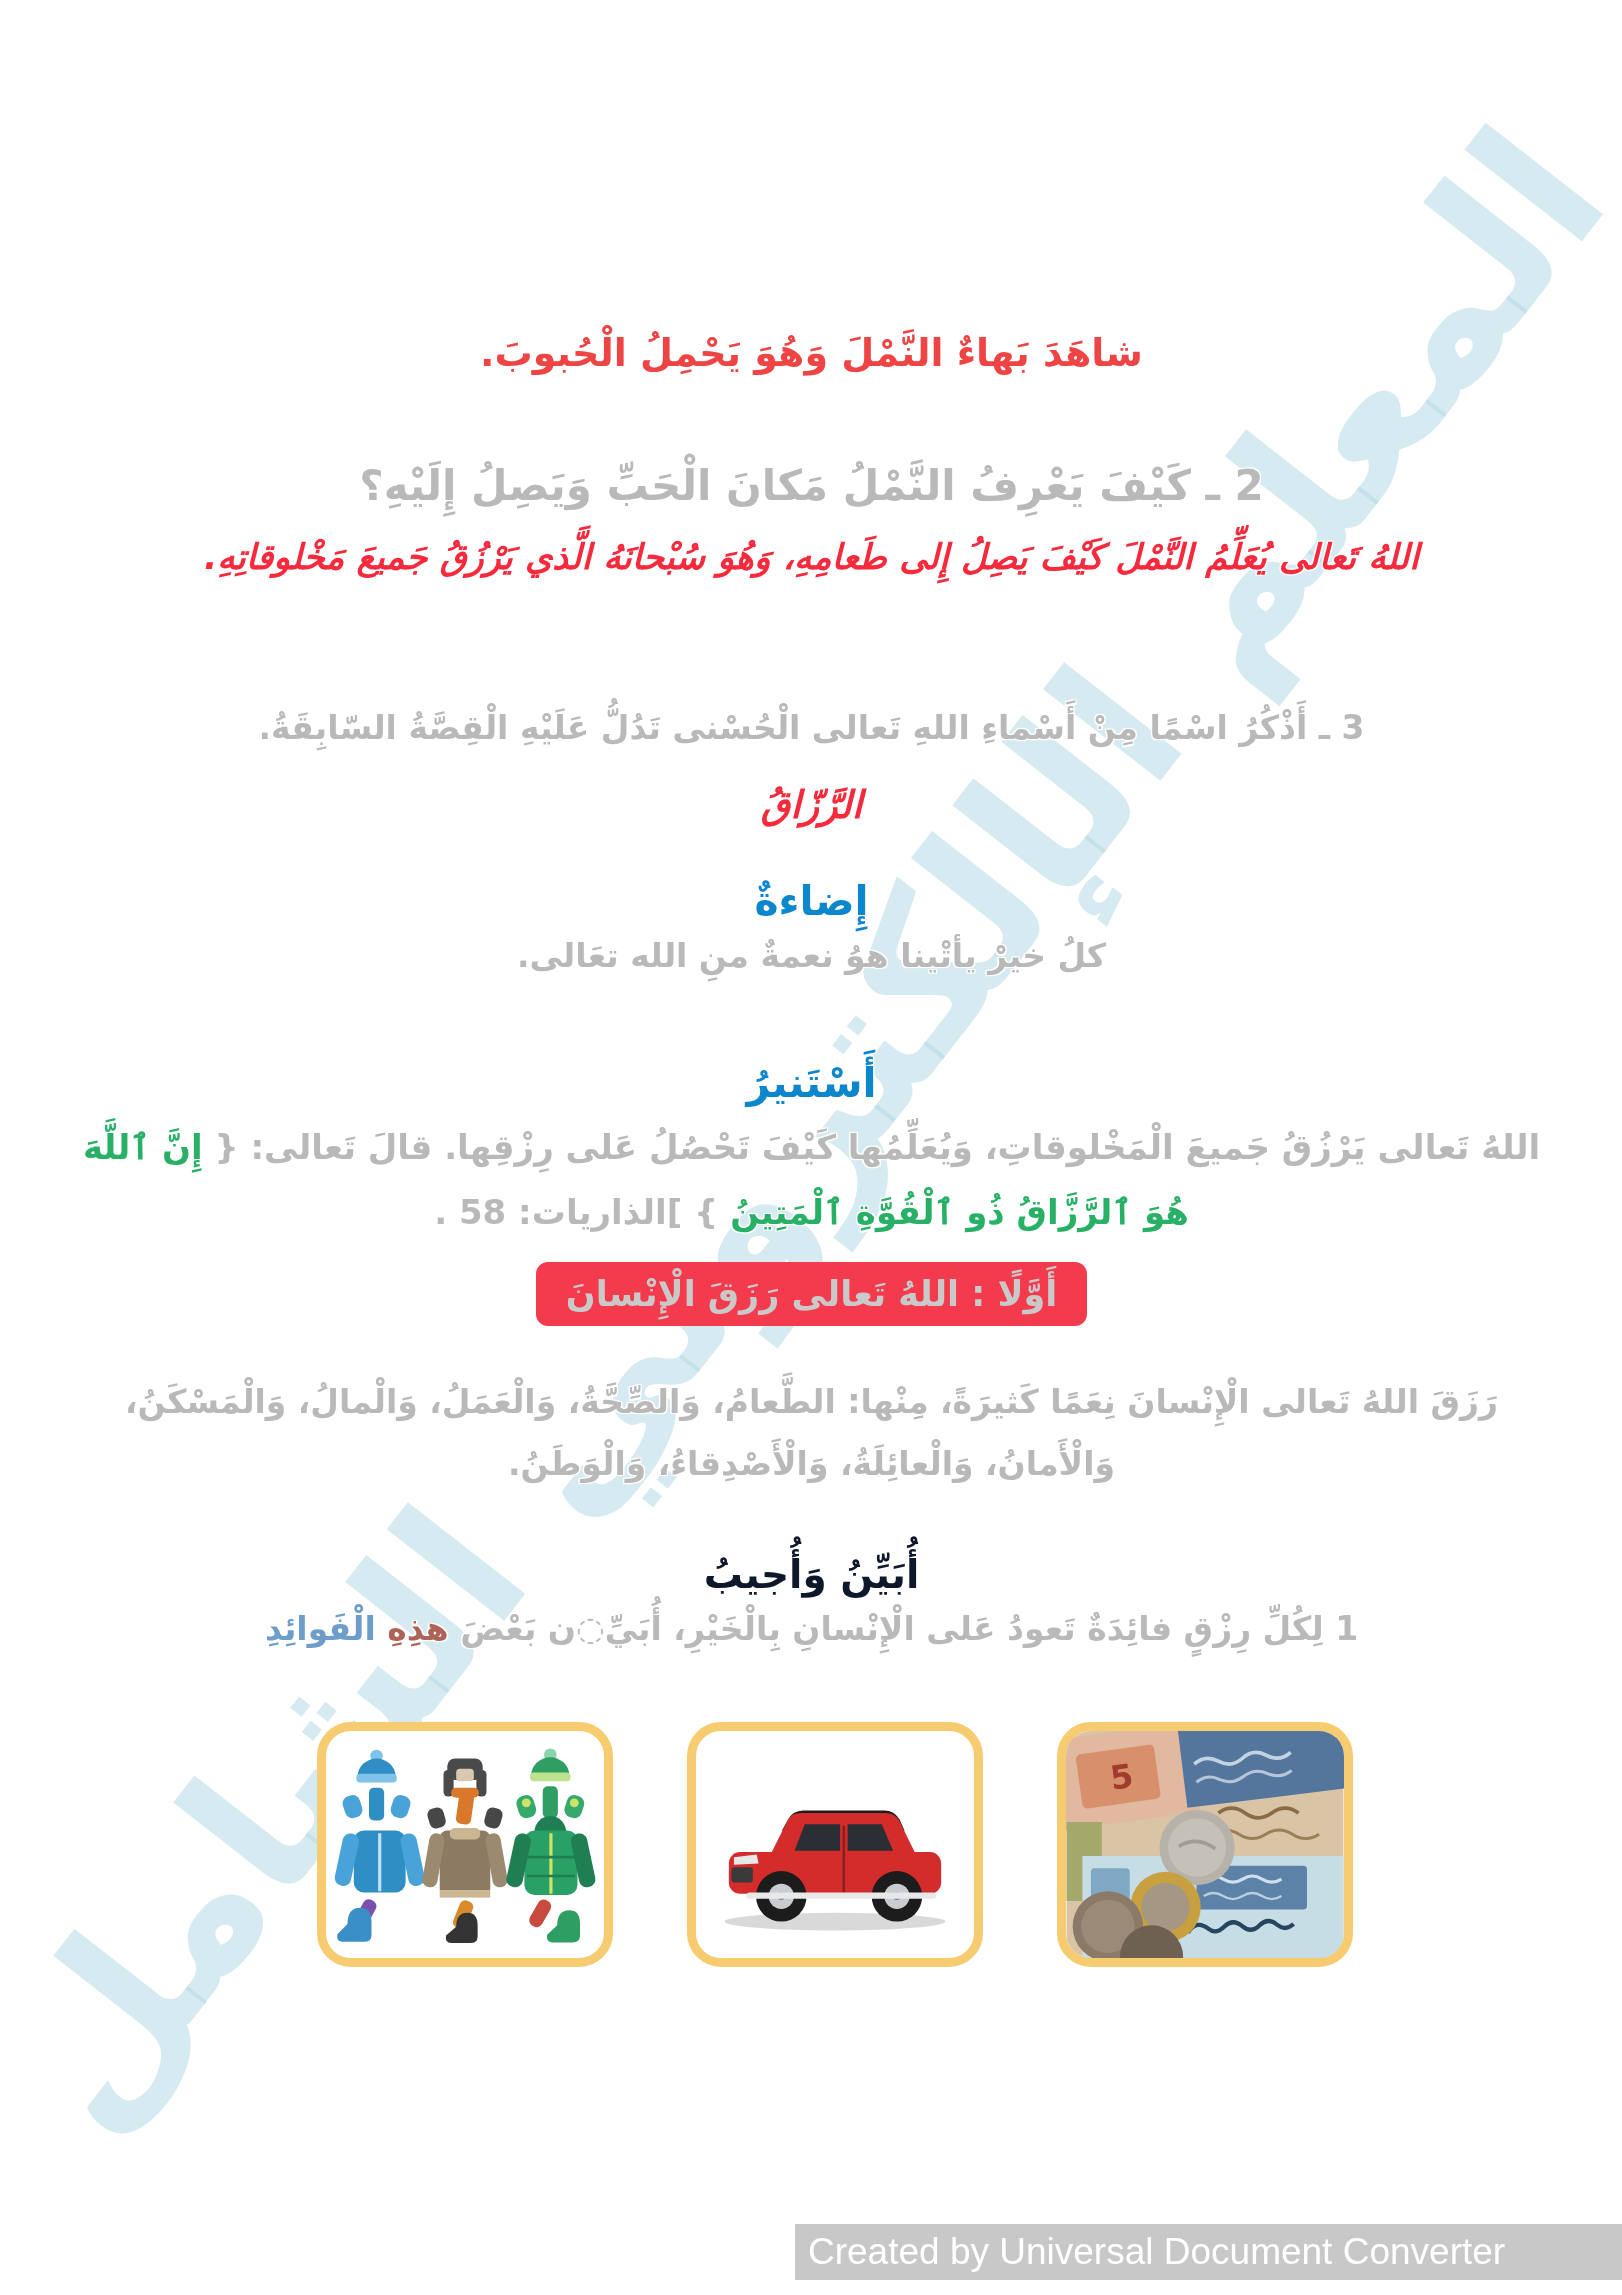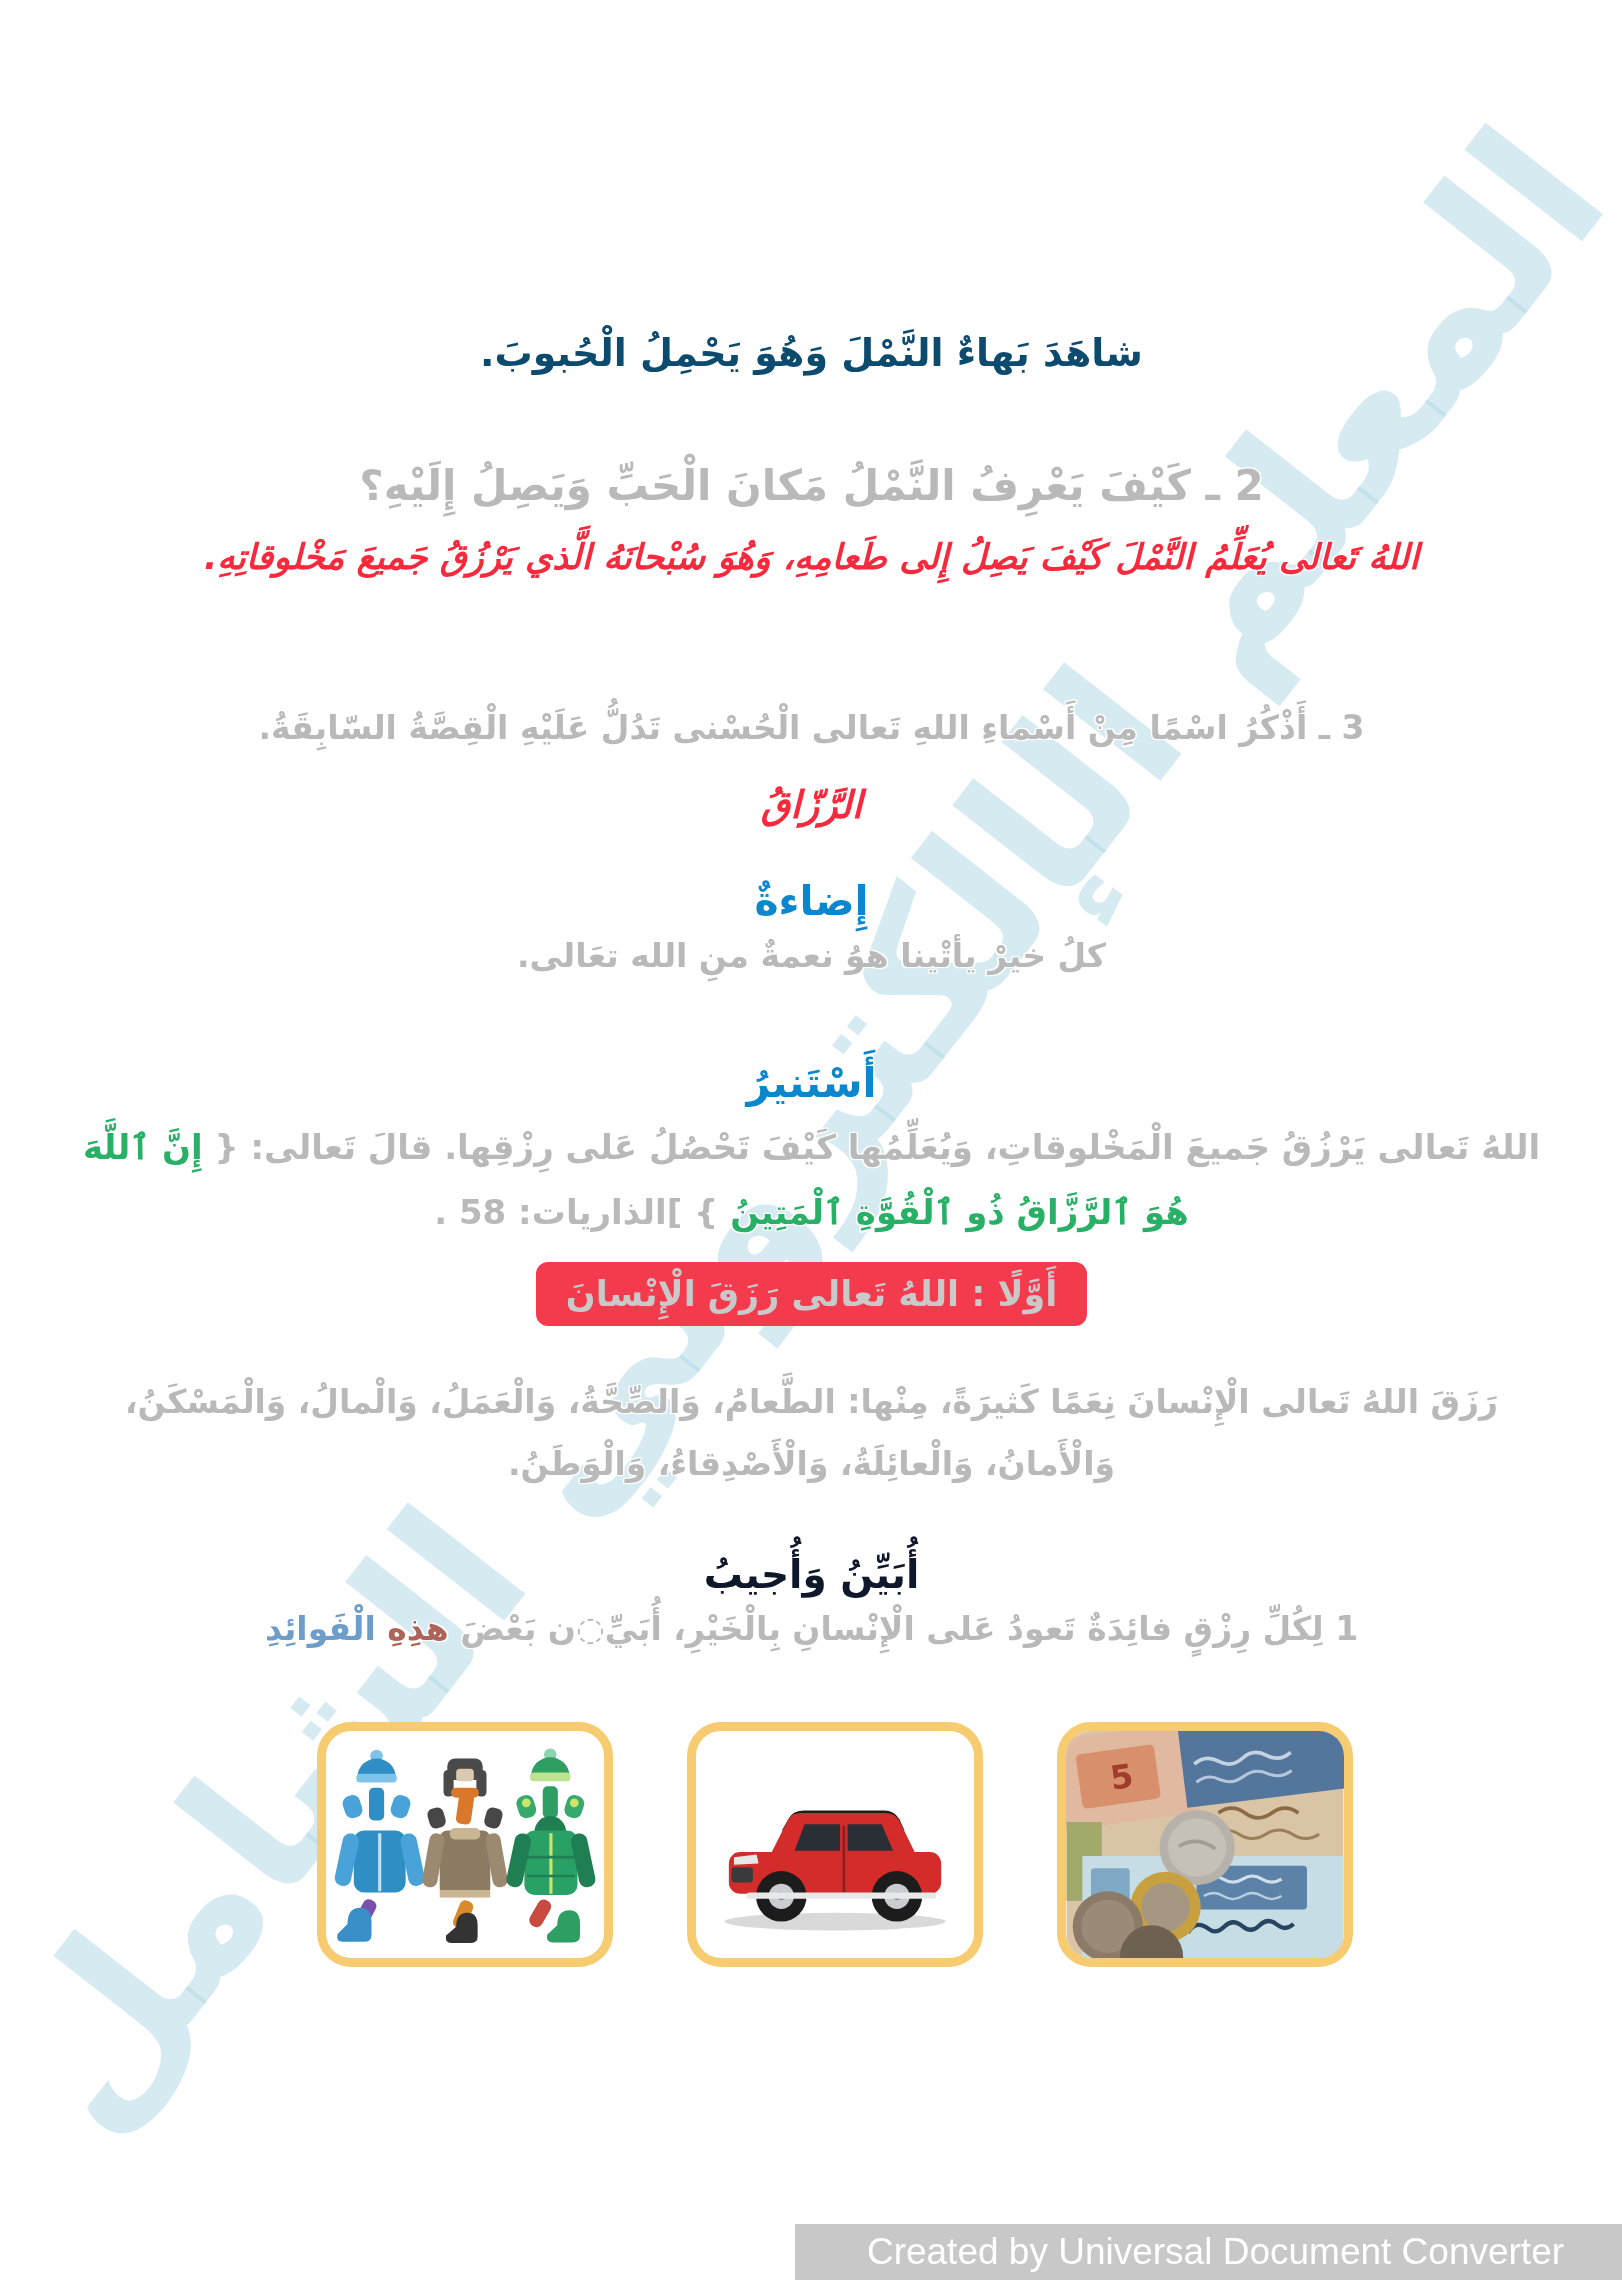--- a/index.html
+++ b/index.html
@@ -26,21 +26,21 @@
   }
   
   .tb{
     position:absolute;
     left:72px;width:1479px;
     text-align:center;
     direction:rtl;
     z-index:2;
     text-shadow:1.3px 1.3px 0 #fff,-1.3px -1.3px 0 #fff,1.3px -1.3px 0 #fff,-1.3px 1.3px 0 #fff,0 0 3.3px #fff;
   }
-  .red{color:#0c4a6e;font-weight:bold;}
+  .red{color:#ef4444;font-weight:bold;}
   .red-it{color:#f7293c;font-weight:bold;font-style:italic;}
   .gray{color:#b9b9b9;font-weight:bold;}
   .blue-h{color:#0c86cd;font-weight:bold;}
   .green-h{color:#0f172a;font-weight:bold;}
   .story{top:293px;font-size:38px;}
   .q2{top:419px;font-size:42px;}
   .a2{top:486px;font-size:35px;line-height:73px;}
   .q3{top:675px;font-size:33px;}
   .a3{top:745px;font-size:38px;}
   .idaa-t{top:836px;font-size:41px;}
@@ -89,21 +89,20 @@
     z-index:3;
   }
   .footer-bar span{
     display:block;
     font-family:"Liberation Sans",sans-serif;
     font-size:37px;
     line-height:56px;
     color:#ffffff;
     padding-left:13px;
     white-space:nowrap;
-    text-align:center;
   }
 </style>
 </head>
 <body>
 
 <div class="page">
 
   <div class="watermark">المعلم الإلكتروني الشامل</div>
 
   <p class="tb red story">شاهَدَ بَهاءٌ النَّمْلَ وَهُوَ يَحْمِلُ الْحُبوبَ.</p>

